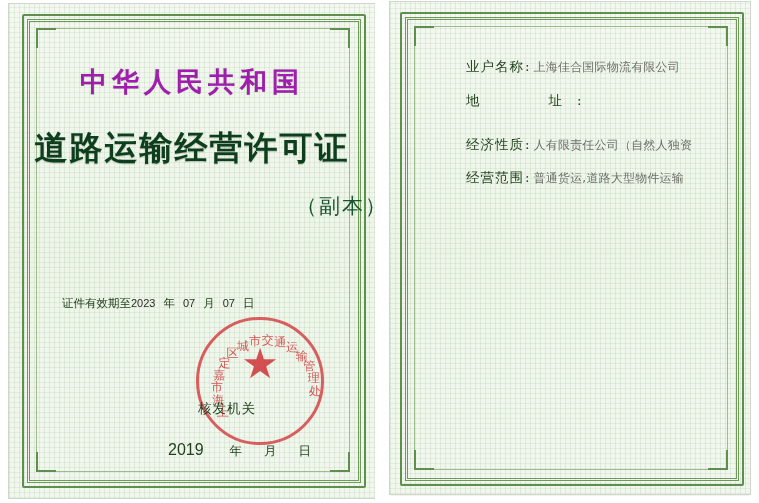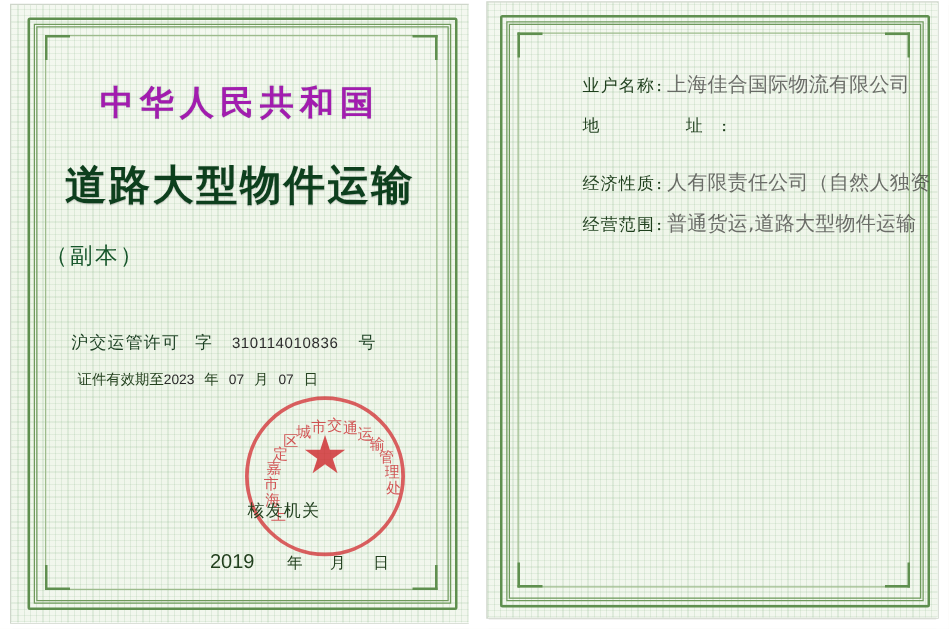--- a/index.html
+++ b/index.html
@@ -138,23 +138,23 @@
     font-size: 33px;
     font-weight: bold;
     letter-spacing: 2px;
     color: #0d3f1d;
     text-shadow: 0 1px 1px rgba(0,0,0,0.22);
   }
   .title-sub {
     position: absolute;
     left: 36px; top: 192px;
     width: 352px;
-    text-align: left;
-    font-family: "DejaVu Serif", serif;
-    font-size: 18px;
+    text-align: right;
+    font-family: "DejaVu Serif", serif;
+    font-size: 21px;
     color: #17562b;
     letter-spacing: 2px;
   }
 
   .license-line {
     position: absolute;
     left: 57px; top: 265px;
     width: 280px;
     display: flex;
     align-items: baseline;
@@ -265,21 +265,21 @@
     letter-spacing: 1px;
   }
   .field .colon {
     font-family: "DejaVu Serif", serif;
     font-size: 13.5px;
     color: #1f3f1d;
     margin: 0 4px 0 1px;
   }
   .field .fval {
     font-family: "DejaVu Sans", sans-serif;
-    font-size: 16px;
+    font-size: 12px;
     color: #3a3a38;
     opacity: 0.72;
     letter-spacing: 0.2px;
   }
   .f-name { left: 438px; top: 58px; }
   .f-addr { left: 438px; top: 92px; }
   .f-addr-2 {
     position: absolute;
     left: 516px; top: 111px;
     font-family: "DejaVu Sans", sans-serif;
@@ -321,30 +321,24 @@
   <div class="corner" style="left:36px;  top:452px; border-right:none; border-top:none;"></div>
   <div class="corner" style="left:330px; top:452px; border-left:none;  border-top:none;"></div>
 
   <div class="corner" style="left:414px; top:26px;  border-right:none; border-bottom:none;"></div>
   <div class="corner" style="left:708px; top:26px;  border-left:none;  border-bottom:none;"></div>
   <div class="corner" style="left:414px; top:450px; border-right:none; border-top:none;"></div>
   <div class="corner" style="left:708px; top:450px; border-left:none;  border-top:none;"></div>
 
   <div class="title-country">中华人民共和国</div>
 
-  <div class="title-main">道路大型物件运输</div>
+  <div class="title-main">道路运输经营许可证</div>
 
   <div class="title-sub">（副本）</div>
 
-  <div class="license-line">
-    <span class="lbl">沪交运管许可</span>
-    <span class="zi">字</span>
-    <span class="num">310114010836</span>
-    <span class="hao">号</span>
-  </div>
 
   <div class="valid-line">
     <span>证件有效期至</span>
     <span class="v">2023</span>
     <span class="sp"></span>
     <span>年</span>
     <span class="sp"></span>
     <span class="v">07</span>
     <span class="sp"></span>
     <span>月</span>

